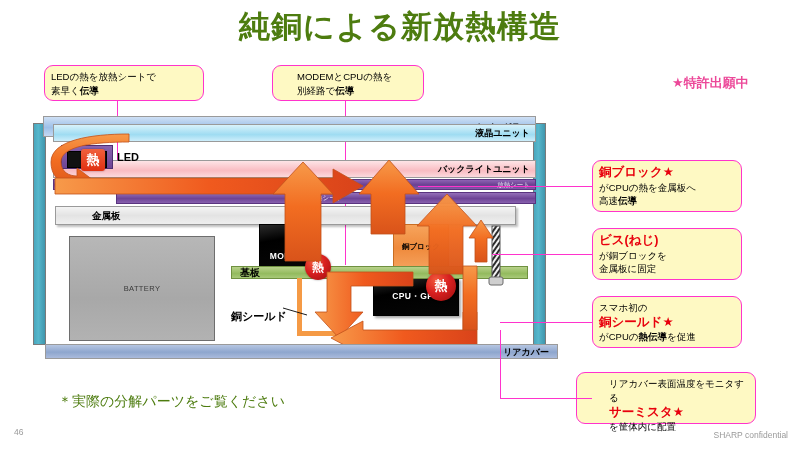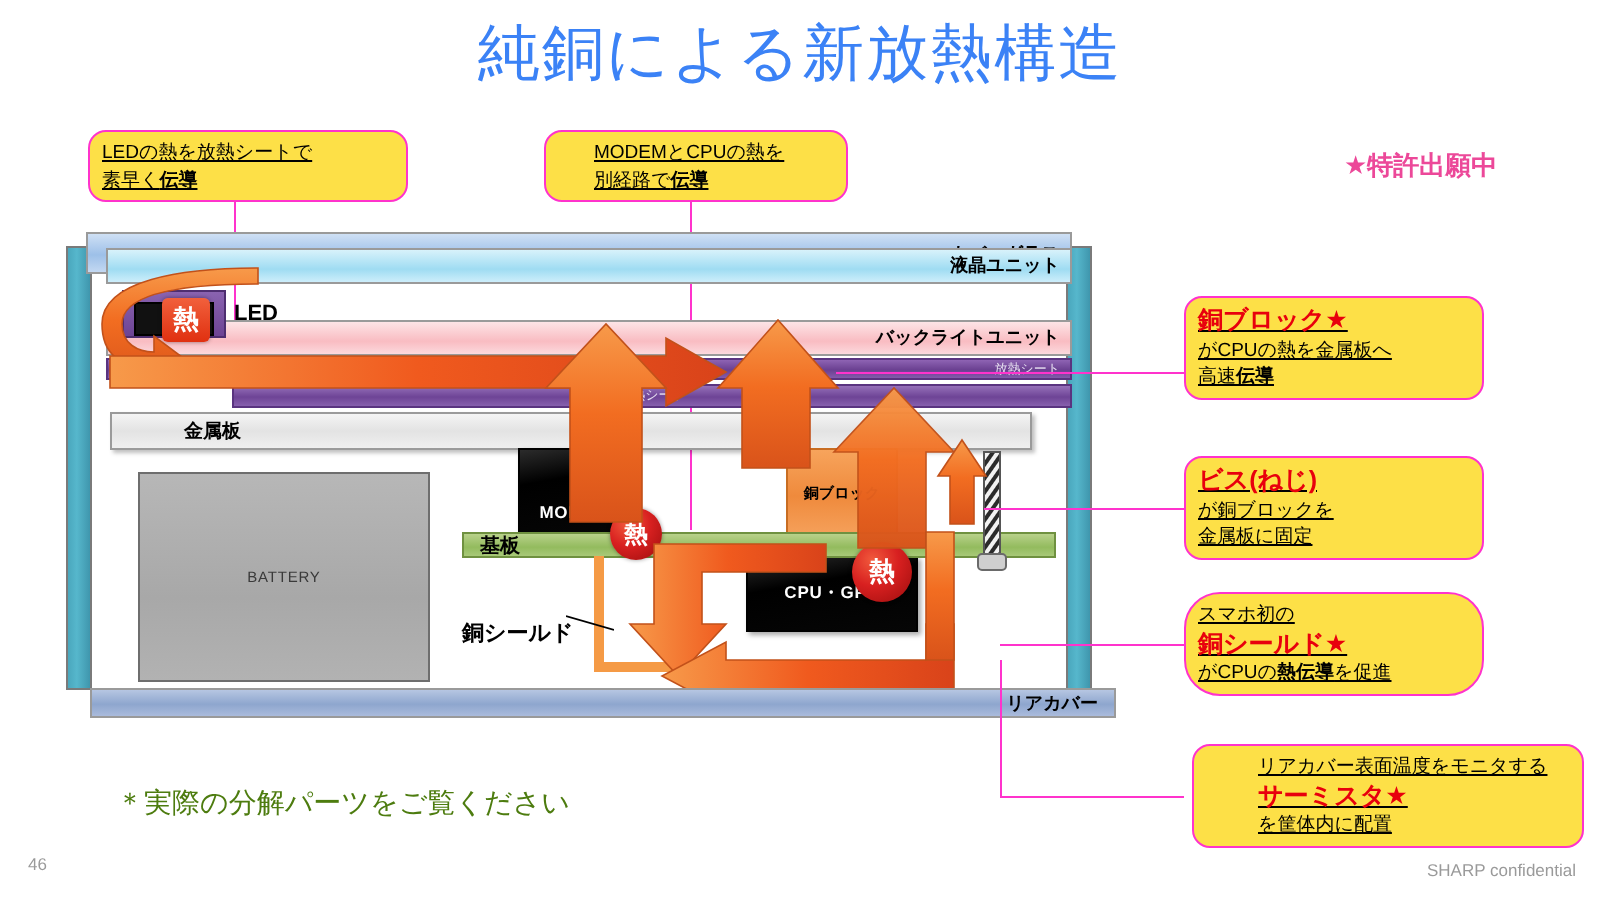--- a/index.html
+++ b/index.html
@@ -5,28 +5,28 @@
   html,body{margin:0;padding:0;}
   body{
     width:800px;height:450px;background:#ffffff;overflow:hidden;position:relative;
     font-family:"Liberation Sans","DejaVu Sans",sans-serif;
   }
   #slide{position:absolute;left:0;top:0;width:800px;height:450px;}
 
   
   .title{
     position:absolute;left:0;top:6px;width:800px;text-align:center;
-    font-size:31px;font-weight:normal;color:#3b82f6;letter-spacing:1px;
+    font-size:31px;font-weight:bold;color:#4d7c0f;letter-spacing:1px;
     font-family:"DejaVu Sans","Liberation Sans",sans-serif;
   }
 
   
   .callout{
-    position:absolute;border:1.3px solid #ff33cc;border-radius:9px;background:#fde047;
-    box-sizing:border-box;padding:4px 6px;font-size:9.5px;line-height:1.45;color:#000;text-decoration:underline;
+    position:absolute;border:1.3px solid #ff33cc;border-radius:9px;background:#fef9c3;
+    box-sizing:border-box;padding:4px 6px;font-size:9.5px;line-height:1.45;color:#000;
   }
   .callout b{font-weight:bold;}
   .cal-red{color:#e8000d;font-weight:bold;font-size:12.5px;line-height:1.25;display:block;}
   .leader{position:absolute;background:#ff33cc;}
   .leader-v{width:1px;}
   .leader-h{height:1px;}
 
   .patent{
     position:absolute;left:672px;top:74px;color:#ec4899;font-weight:bold;font-size:13px;
     white-space:nowrap;
@@ -297,42 +297,42 @@
       <path d="M430 150 L444 150 L444 214 L430 214 Z" fill="url(#og)" stroke="#c2511a" stroke-width="0.8"></path>
 
       <path d="M436 122 L448 104 L460 122 L454 122 L454 146 L442 146 L442 122 Z" fill="url(#og)" stroke="#c2511a" stroke-width="0.8"></path>
     </svg>
 
     <div id="rear-cover" class="lyr">
       <span class="lyr-label">リアカバー</span>
     </div>
   </div>
 
-  <div class="callout" style="left:592px;top:148px;width:150px;height:52px;">
+  <div class="callout" style="left:592px;top:160px;width:150px;height:52px;">
     <span class="cal-red">銅ブロック★</span>
     <span>がCPUの熱を金属板へ</span><br>
     <span>高速</span><b>伝導</b>
   </div>
   <div class="leader leader-h" style="left:418px;top:186px;width:174px;"></div>
 
   <div class="callout" style="left:592px;top:228px;width:150px;height:52px;">
     <span class="cal-red">ビス(ねじ)</span>
     <span>が銅ブロックを</span><br>
     <span>金属板に固定</span>
   </div>
   <div class="leader leader-h" style="left:492px;top:254px;width:100px;"></div>
 
-  <div class="callout" style="left:592px;top:296px;width:150px;height:52px;border-radius:18px;">
+  <div class="callout" style="left:592px;top:296px;width:150px;height:52px;">
     <span>スマホ初の</span><br>
     <span class="cal-red">銅シールド★</span>
     <span>がCPUの</span><b>熱伝導</b><span>を促進</span>
   </div>
   <div class="leader leader-h" style="left:500px;top:322px;width:92px;"></div>
 
-  <div class="callout" style="left:596px;top:372px;width:196px;height:52px;padding-left:32px;">
+  <div class="callout" style="left:576px;top:372px;width:180px;height:52px;padding-left:32px;">
     <span>リアカバー表面温度をモニタする</span><br>
     <span class="cal-red">サーミスタ★</span>
     <span>を筐体内に配置</span>
   </div>
   <div class="leader leader-h" style="left:500px;top:398px;width:92px;"></div>
   <div class="leader leader-v" style="left:500px;top:330px;height:68px;"></div>
 
   <div class="note">＊実際の分解パーツをご覧ください</div>
   <div class="pagenum">46</div>
   <div class="conf">SHARP confidential</div>

